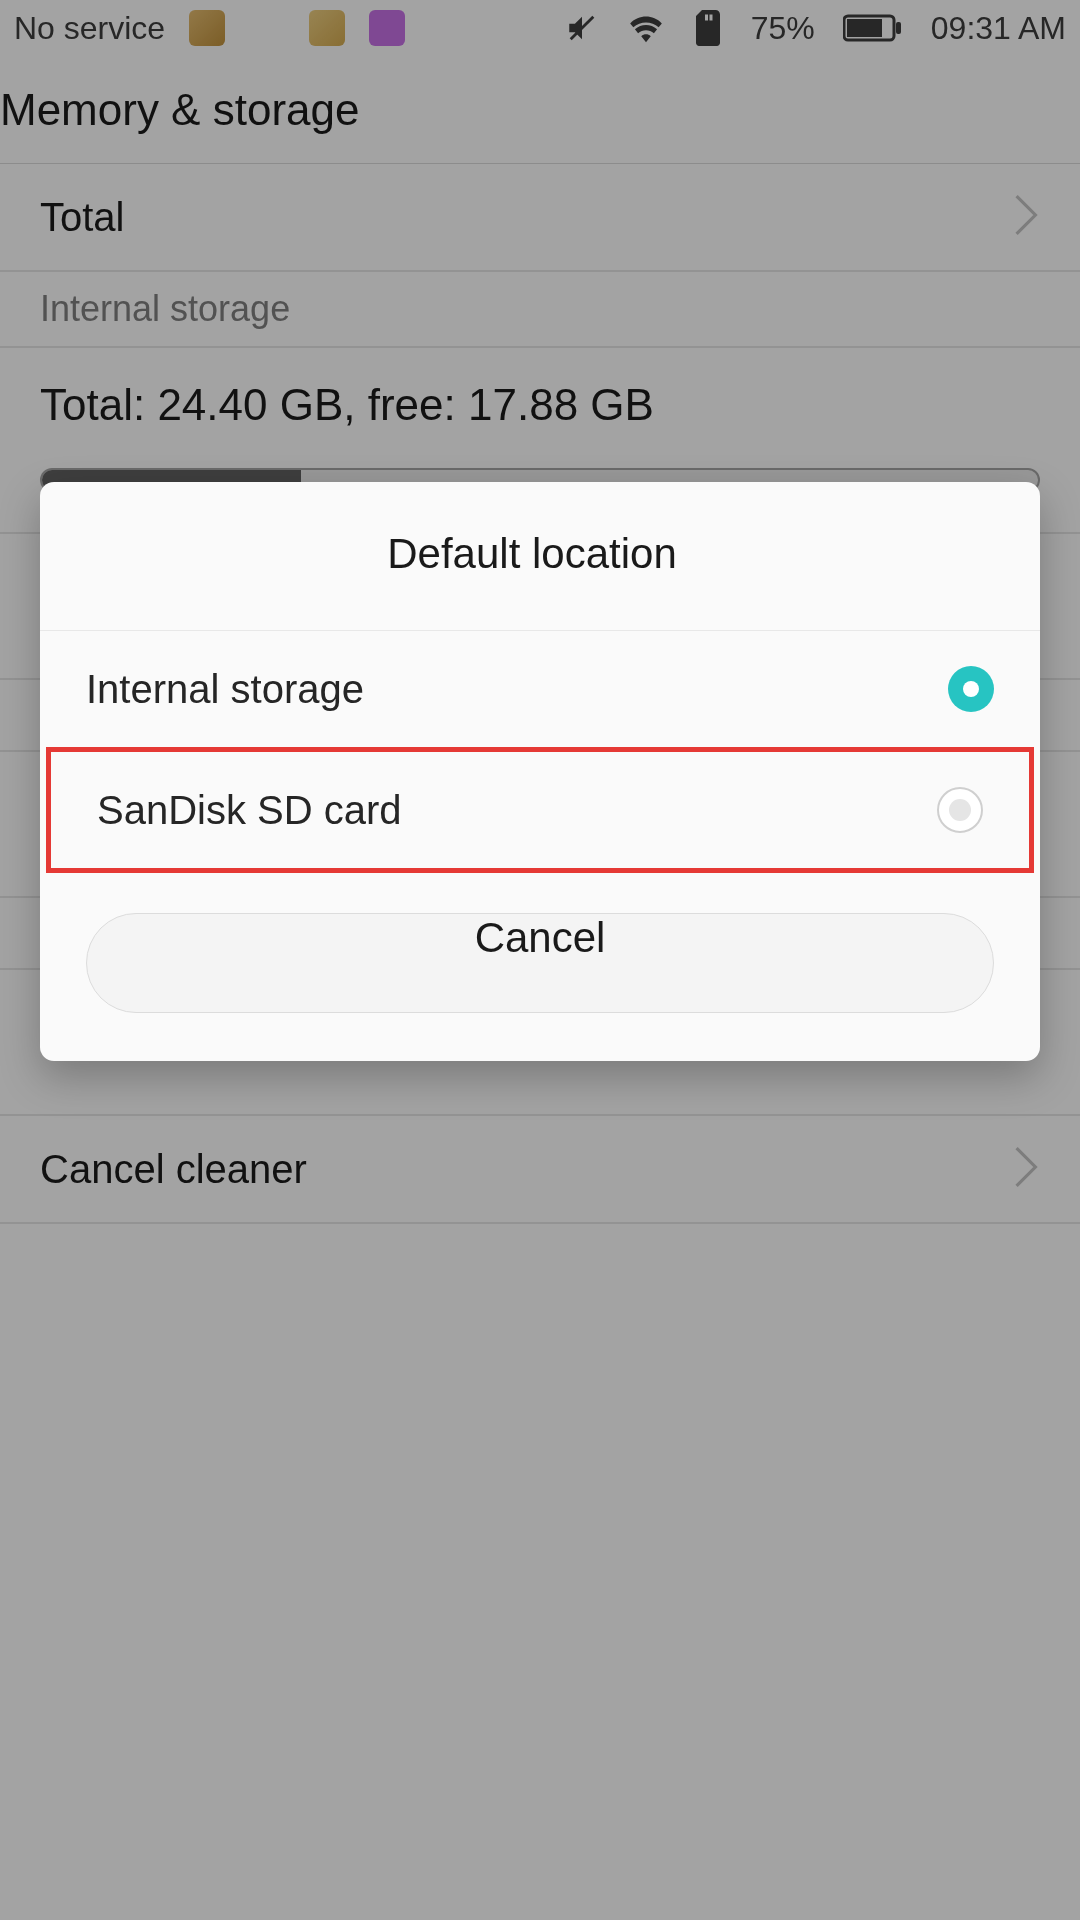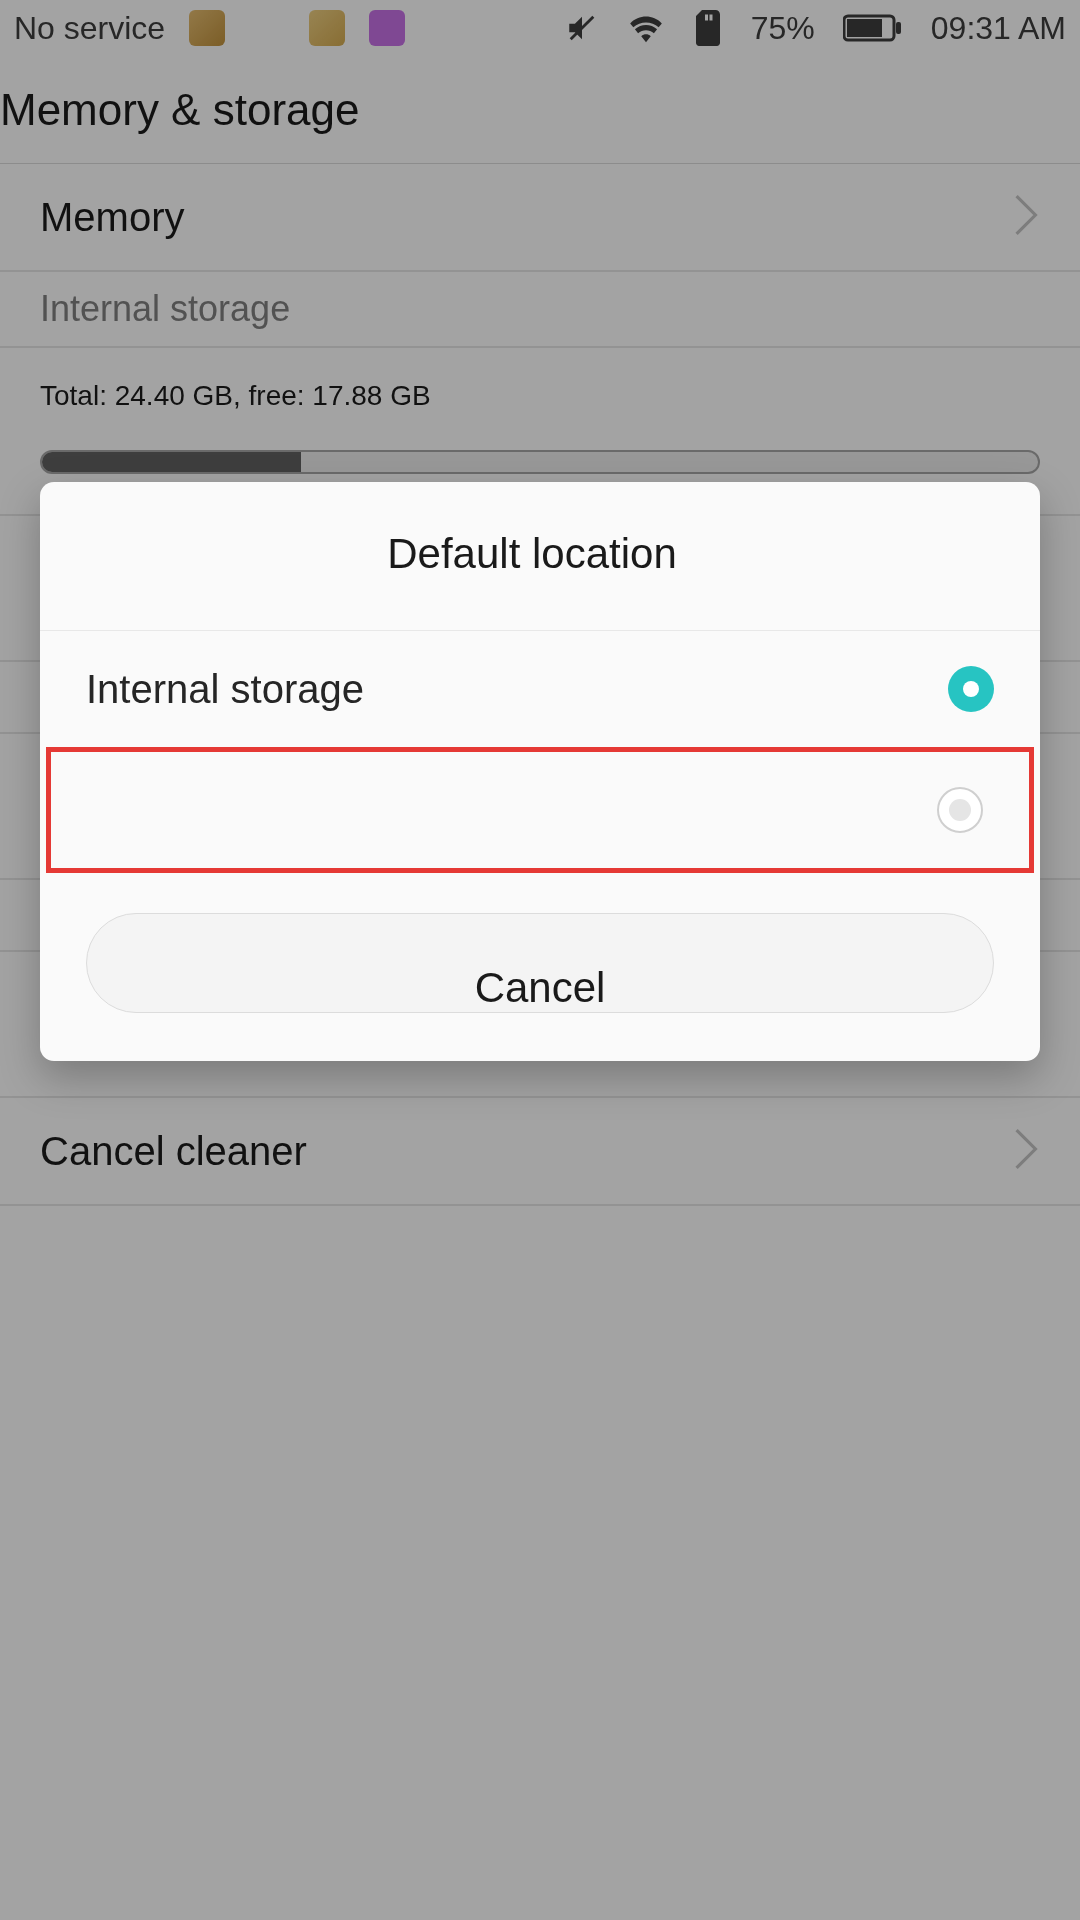--- a/index.html
+++ b/index.html
@@ -23,21 +23,21 @@
 
     
     .row { background: #f0f0f0; border-bottom: 2px solid #d9d9d9; display: flex; align-items: center; padding: 0 40px 0 40px; height: 108px; }
     .row .label { font-size: 40px; color: #1a1a1a; }
     .row .chevron { margin-left: auto; color: #b8b8b8; }
 
     .section-header { height: 76px; display: flex; align-items: center; padding: 0 40px; border-bottom: 2px solid #d9d9d9; }
     .section-header .label { font-size: 36px; color: #7a7a7a; }
 
     .storage-block { padding: 32px 40px 40px 40px; border-bottom: 2px solid #d9d9d9; }
-    .storage-block .text { font-size: 28px; color: #1a1a1a; margin-bottom: 38px; }
+    .storage-block .text { font-size: 44px; color: #1a1a1a; margin-bottom: 38px; }
     .progress-outer { height: 24px; background: #e0e0e0; border: 2px solid #9c9c9c; border-radius: 12px; overflow: hidden; }
     .progress-inner { height: 100%; background: #5c5c5c; }
 
     .row.nav { height: 146px; }
     .section-header.sub { height: 72px; }
 
     
     .dim { position: absolute; inset: 0; background: rgba(0,0,0,0.32); }
 
     
@@ -47,21 +47,21 @@
     .option .opt-label { font-size: 40px; color: #262626; }
     .option .radio { margin-left: auto; }
     .radio-on { width: 46px; height: 46px; border-radius: 50%; background: #27c4c2; display: flex; align-items: center; justify-content: center; }
     .radio-on::after { content: ""; width: 16px; height: 16px; background: #fff; border-radius: 50%; }
     .radio-off { width: 46px; height: 46px; border-radius: 50%; background: #fff; border: 2px solid #cfcfcf; display: flex; align-items: center; justify-content: center; }
     .radio-off::after { content: ""; width: 22px; height: 22px; background: #e5e5e5; border-radius: 50%; }
 
     .highlight-box { border: 5px solid #e53935; margin: 0 6px; }
 
     .dialog-actions { padding: 40px 46px 48px 46px; }
-    .cancel-btn { width: 100%; height: 100px; background: #f4f4f4; border: 1px solid #dcdcdc; border-radius: 50px; display: flex; align-items: flex-end; justify-content: center; font-size: 42px; color: #1a1a1a; }
+    .cancel-btn { width: 100%; height: 100px; background: #f4f4f4; border: 1px solid #dcdcdc; border-radius: 50px; display: flex; align-items: flex-start; justify-content: center; font-size: 42px; color: #1a1a1a; }
 
     .chevron-svg { width: 28px; height: 44px; }
   </style>
 </head>
 <body>
 
 <div class="screen">
 
   <div class="status-bar">
     <div class="status-left">
@@ -97,21 +97,21 @@
       </span>
       <span>09:31 AM</span>
     </div>
   </div>
 
   <div class="header">
     <div class="header-title">Memory &amp; storage</div>
   </div>
 
   <div class="row">
-    <span class="label">Memory</span>
+    <span class="label">Total</span>
     <span class="chevron">
       <svg class="chevron-svg" viewBox="0 0 16 28">
           <path d="M2 2l12 12L2 26" fill="none" stroke="#b8b8b8" stroke-width="2"></path>
         </svg>
     </span>
   </div>
 
   <div class="section-header">
     <span class="label">Internal storage</span>
   </div>
@@ -166,20 +166,21 @@
 
     <div class="option">
       <span class="opt-label">Internal storage</span>
       <span class="radio">
           <span class="radio-on"></span>
         </span>
     </div>
 
     <div class="highlight-box">
       <div class="option">
+        <span class="opt-label">SanDisk SD card</span>
         <span class="radio">
             <span class="radio-off"></span>
           </span>
       </div>
     </div>
 
     <div class="dialog-actions">
       <div class="cancel-btn">
         <span>Cancel</span>
       </div>

